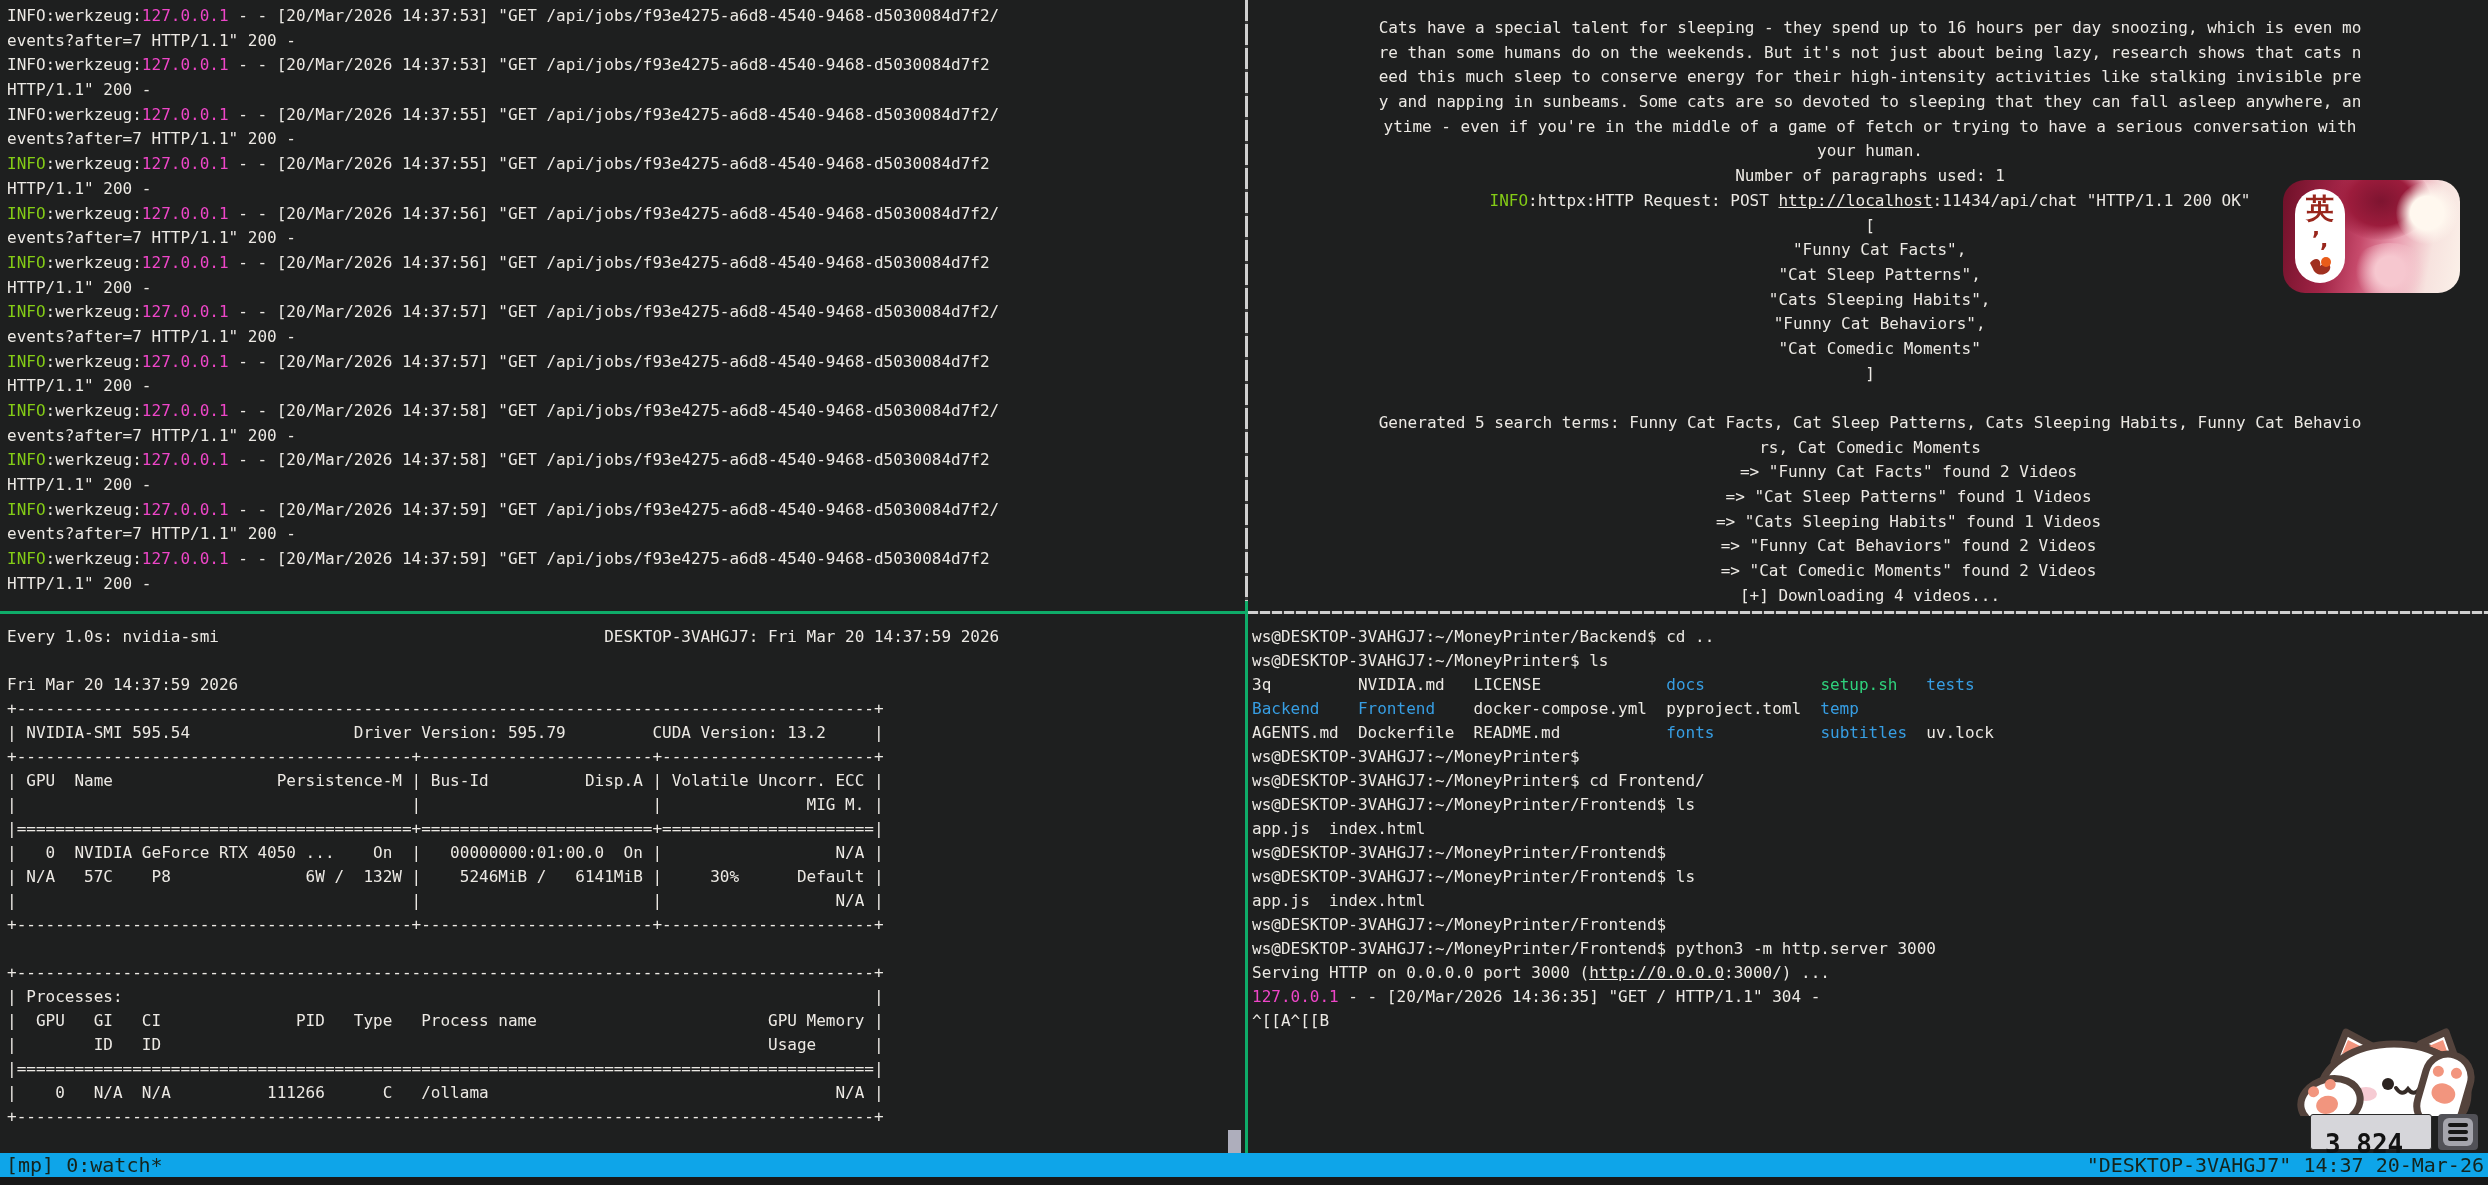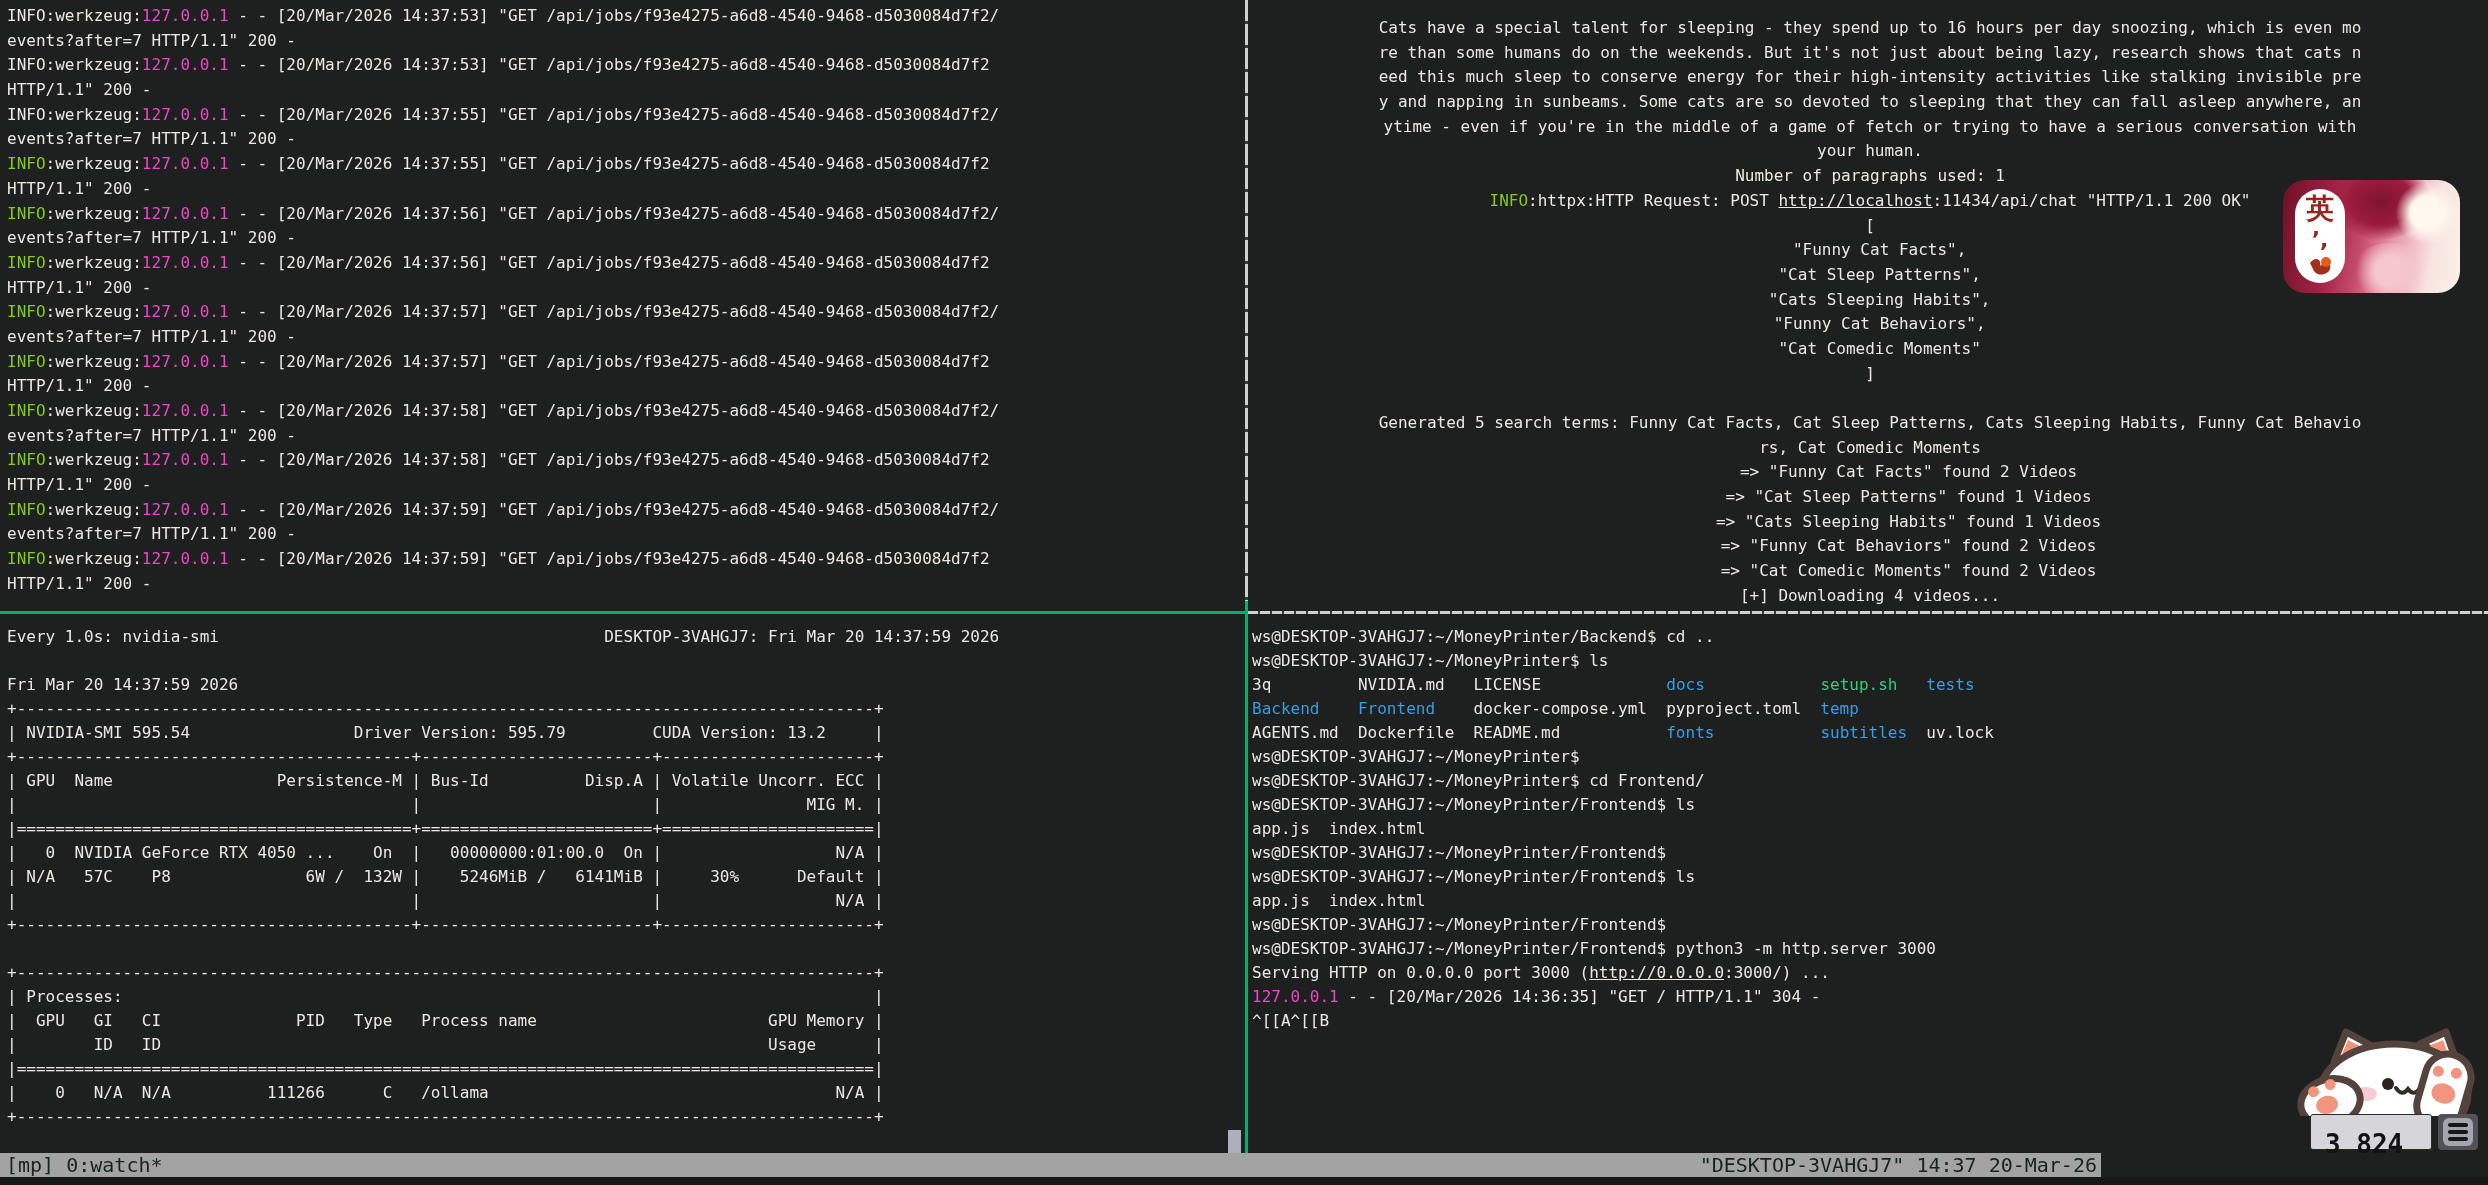--- a/index.html
+++ b/index.html
@@ -18,21 +18,21 @@
   
   .vborder,.hborder{position:absolute;}
   .vb-gray{left:1245px;top:0;width:3px;height:601px;
     background:repeating-linear-gradient(180deg,#cfcfcf 0 21px,#3a3a3a 21px 24px);}
   .vb-green{left:1245px;top:601px;width:3px;height:552px;background:#0fac69;}
   .hb-green{left:0;top:611px;width:1245px;height:3px;background:#0fac69;}
   .hb-gray{left:1248px;top:611px;width:1240px;height:3px;
     background:repeating-linear-gradient(90deg,#cfcfcf 0 10px,#3a3a3a 10px 12px);}
   .scroll-thumb{position:absolute;left:1228px;top:1130px;width:13px;height:23px;background:#aeaebc;}
   
-  .statusbar{position:absolute;left:0;top:1153px;width:2073px;height:24px;background:#a3a3a3;padding-left:28px;}
+  .statusbar{position:absolute;left:0;top:1153px;width:2488px;height:24px;background:#0ea5e9;}
   .statusbar span{position:absolute;top:0;line-height:24px;font-size:20px;color:#15241c;white-space:pre;}
   .status-left{left:6px;}
   .status-right{right:4px;}
   .bottom-strip{position:absolute;left:0;top:1177px;width:2488px;height:8px;background:#181818;}
   
   .sticker{position:absolute;left:2283px;top:180px;width:177px;height:113px;border-radius:22px;
     overflow:hidden;background:linear-gradient(100deg,#6e1028 0%,#a02345 28%,#c64a6b 45%,#e898ac 62%,#f7e3df 82%,#fbf1e9 100%);}
   .sticker .hair{position:absolute;left:48px;top:-18px;width:100px;height:78px;border-radius:50%;
     background:radial-gradient(ellipse at center,#7e1430 0%,#9c1c3c 45%,rgba(158,28,60,0) 72%);}
   .sticker .flower{position:absolute;right:2px;top:2px;width:62px;height:62px;border-radius:50%;

